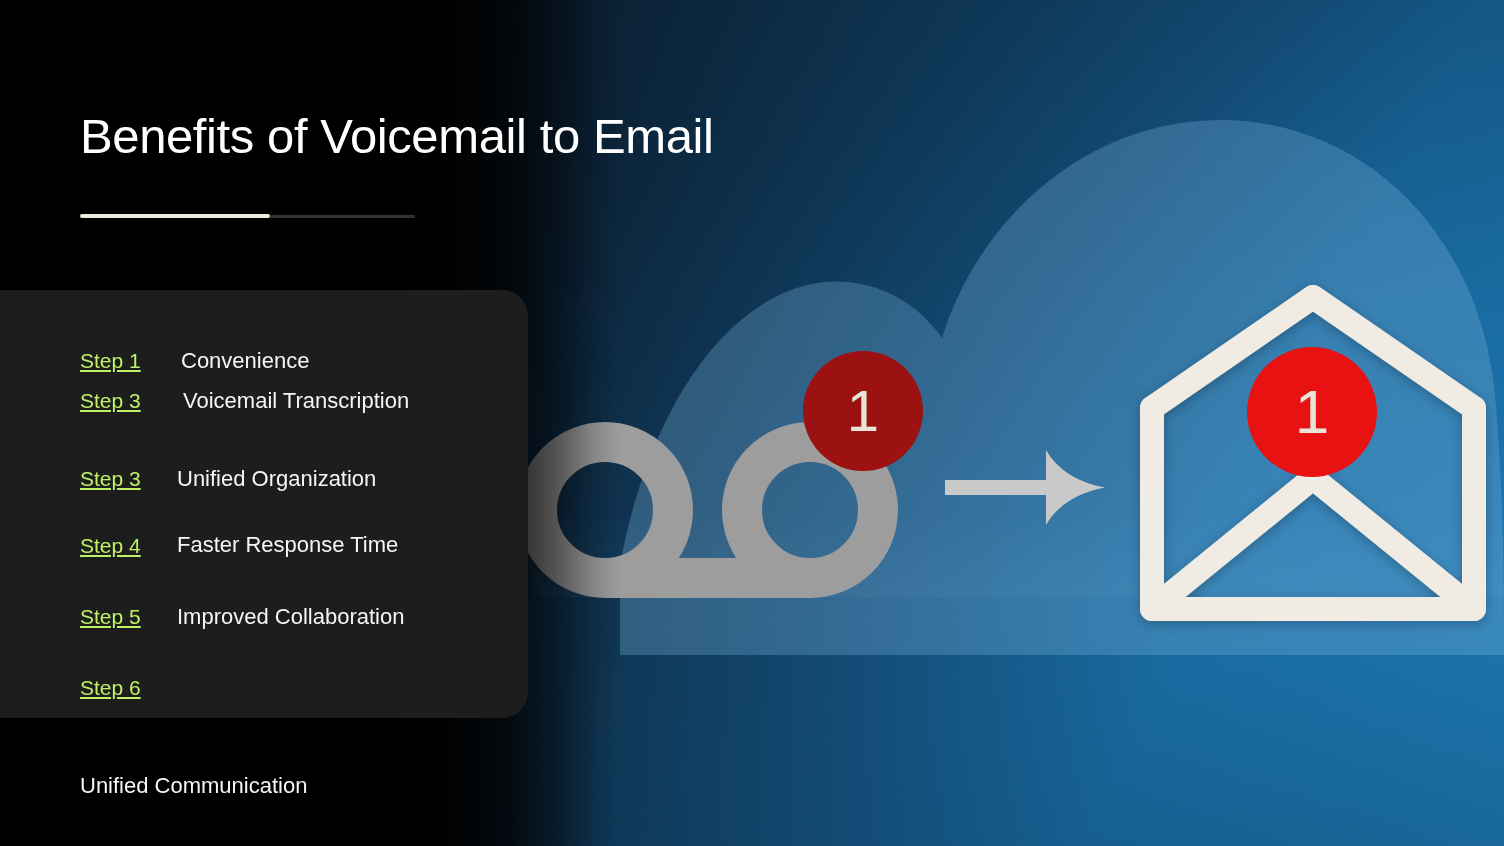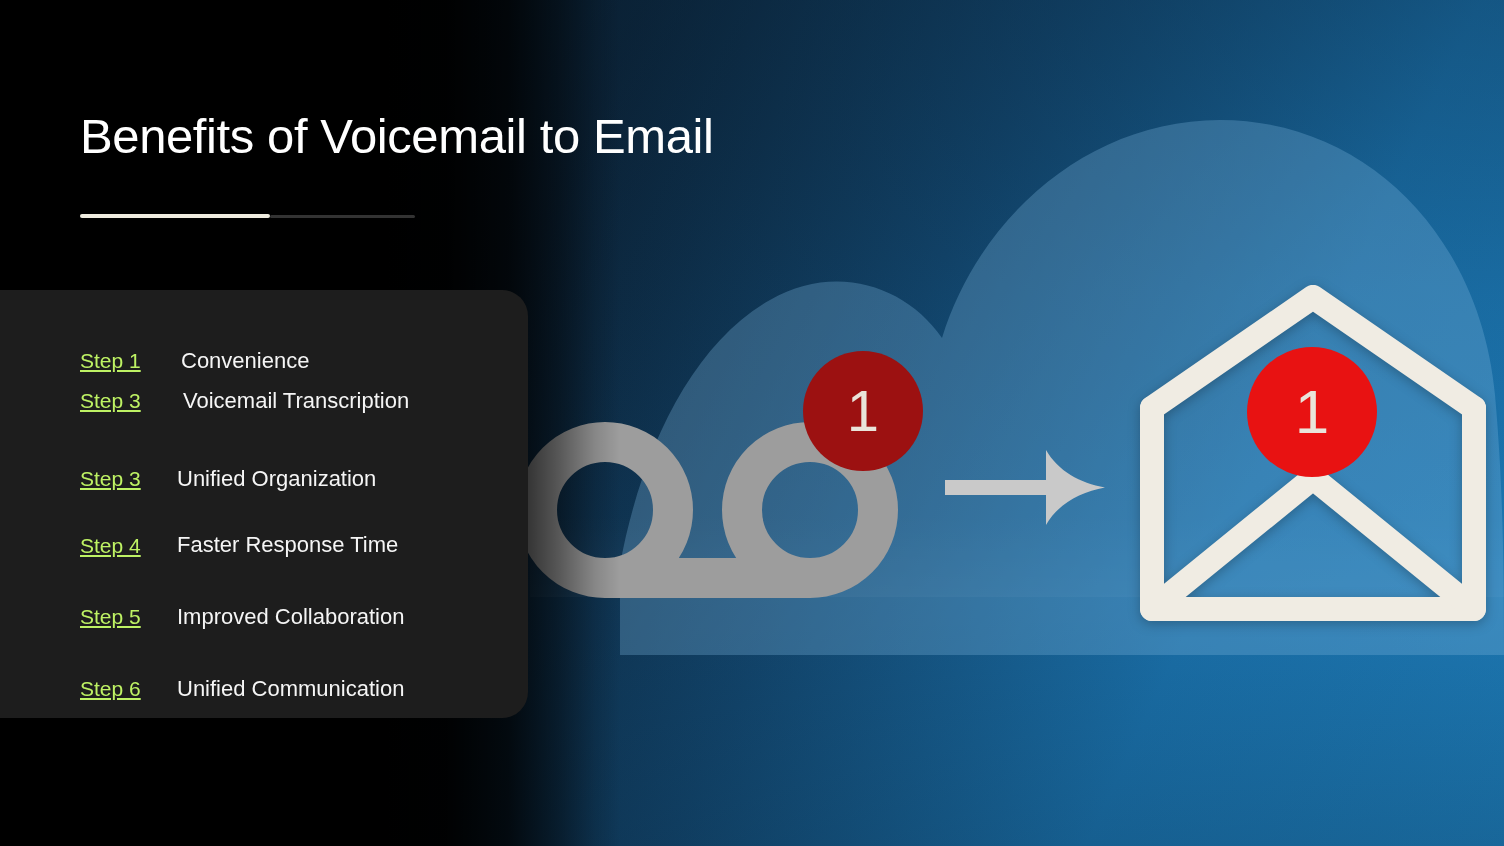--- a/index.html
+++ b/index.html
@@ -229,21 +229,21 @@
   .step-label {
     font-size: 22px;
     font-weight: 400;
     color: #f5f5f5;
   }
   .step-row.r0 { top: 26px; }
   .step-row.r1 { top: 98px; }
   .step-row.r2 { top: 176px; }
   .step-row.r3 { top: 242px; align-items: flex-end; }
   .step-row.r4 { top: 314px; }
-  .step-row.r5 { top: 386px; }
+  .step-row.r5 { top: 386px; flex-direction: column; }
   
   .step-row.r0 .step-label { padding-left: 4px; margin-top: 32px; }
   .step-row.r1 .step-label { padding-left: 6px; }
 </style>
 </head>
 <body>
 
 <div id="stage">
 
   <div class="bg-base"></div>

